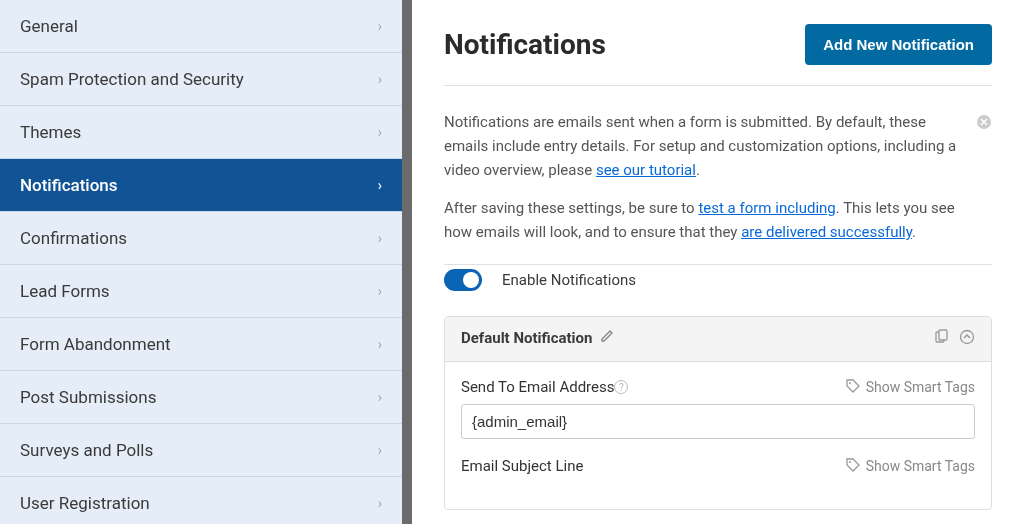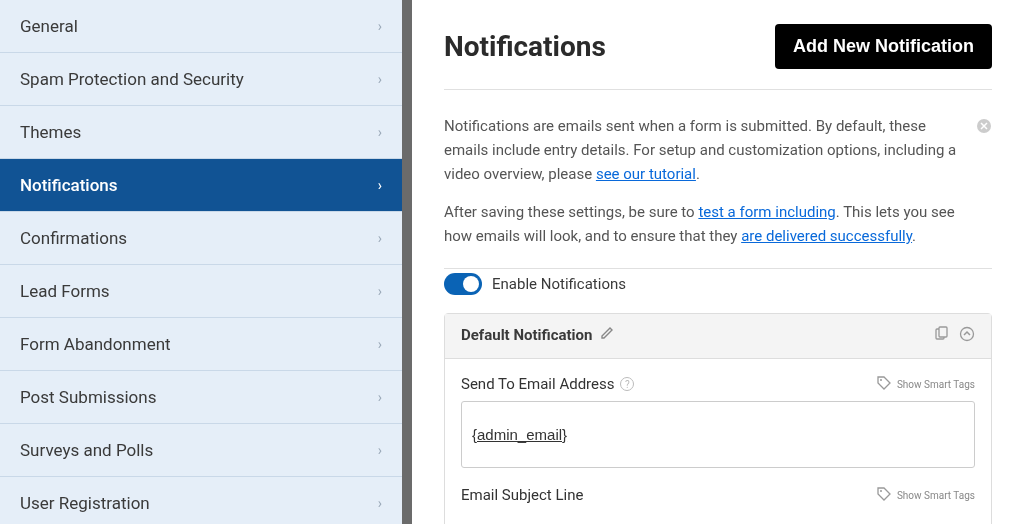--- a/index.html
+++ b/index.html
@@ -52,26 +52,26 @@
       margin-bottom: 24px;
       padding-bottom: 20px;
       border-bottom: 1px solid #e0e0e0;
     }
     .header h1 {
       font-size: 28px;
       font-weight: 700;
       color: #2b2b2b;
     }
     .btn-primary {
-      background: #000000;
+      background: #0369a1;
       color: #fff;
       border: none;
       padding: 12px 18px;
       border-radius: 4px;
-      font-size: 18px;
+      font-size: 15px;
       font-weight: 600;
       cursor: pointer;
     }
     .info-block {
       position: relative;
       color: #555;
       font-size: 15px;
       line-height: 1.6;
       padding-bottom: 20px;
       margin-bottom: 4px;
@@ -87,22 +87,22 @@
       position: absolute;
       right: 0;
       top: 0;
       color: #bbb;
       cursor: pointer;
       font-size: 18px;
     }
     .toggle-row {
       display: flex;
       align-items: center;
-      gap: 10px;
-      margin-bottom: 18px;
+      gap: 20px;
+      margin-bottom: 25px;
       font-size: 15px;
     }
     .toggle-switch {
       width: 38px;
       height: 22px;
       background: #0a63b5;
       border-radius: 11px;
       position: relative;
       cursor: pointer;
     }
@@ -150,50 +150,48 @@
     .field-label-row {
       display: flex;
       justify-content: space-between;
       align-items: center;
       margin-bottom: 8px;
       font-size: 15px;
     }
     .field-label {
       display: flex;
       align-items: center;
-      gap: 6px;
       color: #333;
     }
     .help-circle {
       display: inline-flex;
       width: 14px;
       height: 14px;
       border: 1px solid #bbb;
       border-radius: 50%;
       color: #bbb;
       font-size: 10px;
       align-items: center;
       justify-content: center;
     }
     .smart-tags {
       color: #888;
-      font-size: 10px;
+      font-size: 14px;
       display: flex;
       align-items: center;
       gap: 6px;
       cursor: pointer;
     }
     .field-input {
       width: 100%;
-      padding: 24px 10px;
+      padding: 8px 10px;
       border: 1px solid #ccc;
       border-radius: 3px;
       font-size: 15px;
       color: #333;
-      text-decoration: underline;
     }
     .edit-icon, .copy-icon, .tag-icon {
       color: #9aa0a6;
     }
   </style>
 </head>
 <body>
 
 <nav class="sidebar">
   <div class="sidebar-item">

